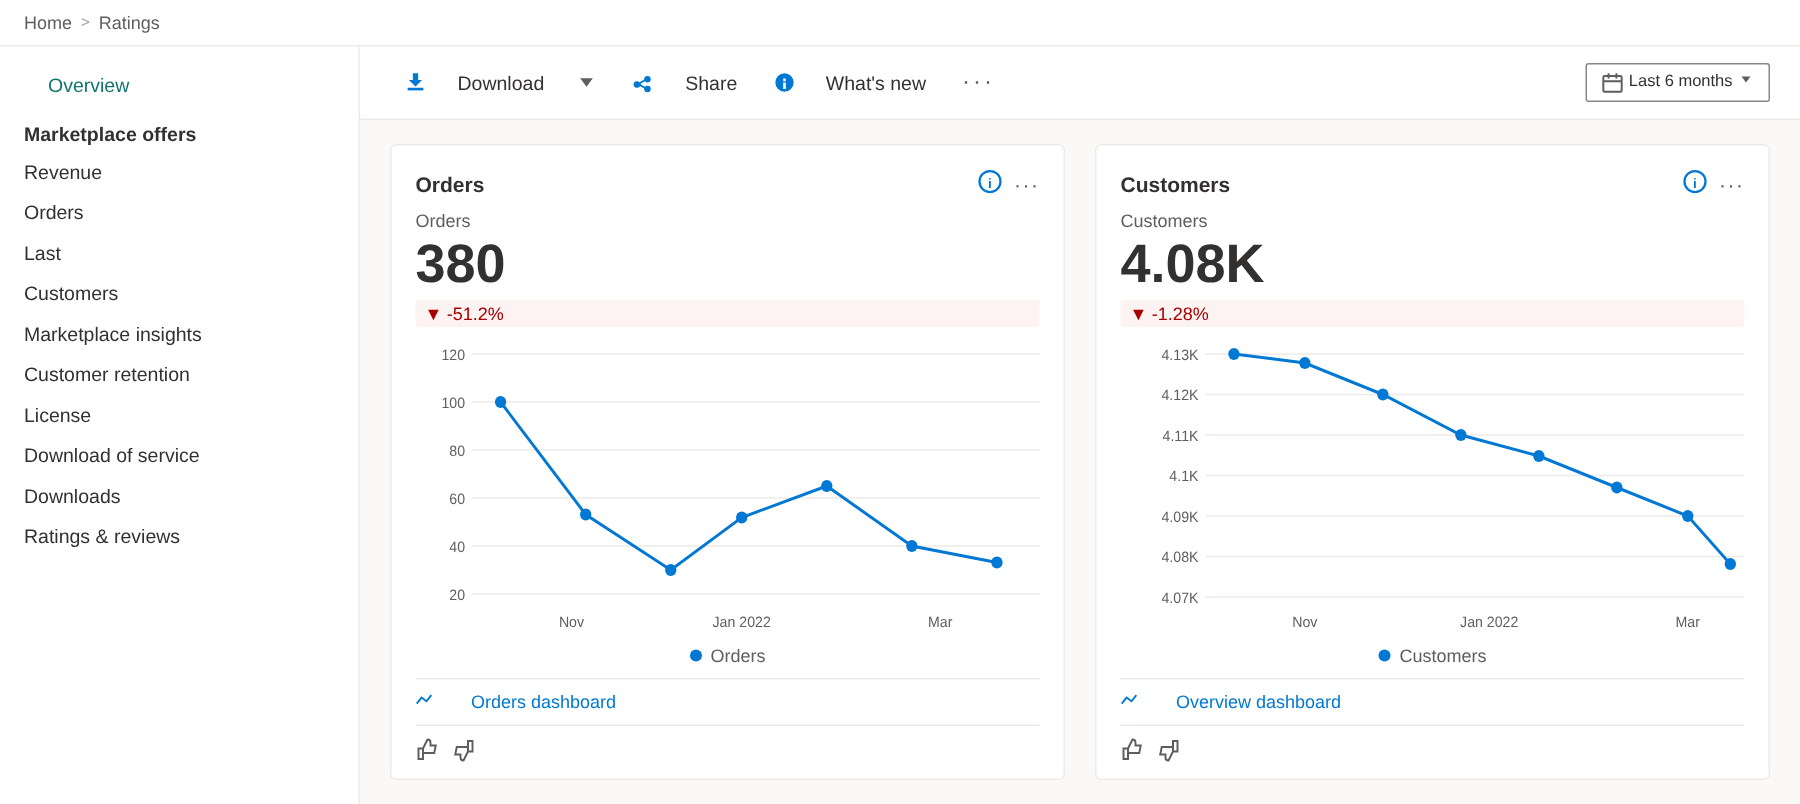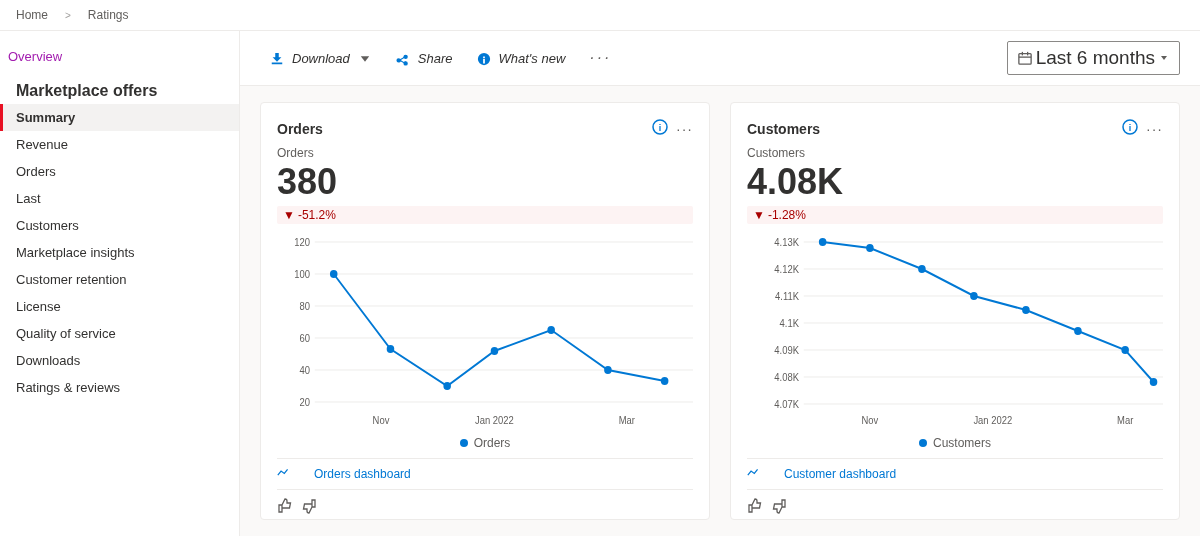--- a/index.html
+++ b/index.html
@@ -1,42 +1,42 @@
 <!DOCTYPE html>
 <html><head>
   <meta charset="utf-8">
   <style>
     * { box-sizing: border-box; margin: 0; padding: 0; }
     body { font-family: 'Segoe UI', Arial, sans-serif; font-size: 13px; color: #333; background: #fff; }
 
     .app-container { display: flex; flex-direction: column; height: 536px; overflow: hidden; }
 
     
-    .breadcrumb { padding: 8px 16px; font-size: 12px; color: #605e5c; border-bottom: 1px solid #edebe9; display: flex; align-items: center; gap: 17px; }
+    .breadcrumb { padding: 8px 16px; font-size: 12px; color: #605e5c; border-bottom: 1px solid #edebe9; display: flex; align-items: center; gap: 6px; }
     .breadcrumb a { color: #605e5c; text-decoration: none; }
     .breadcrumb .sep { color: #a19f9d; font-size: 10px; }
 
     
     .main-layout { display: flex; flex: 1; overflow: hidden; }
 
     
     .sidebar { width: 240px; border-right: 1px solid #edebe9; padding: 12px 0; overflow-y: auto; flex-shrink: 0; }
-    .sidebar-overview { padding: 6px 8px; font-size: 13px; color: #a21caf; cursor: pointer; }
-    .sidebar-section-label { padding: 12px 16px 4px; font-size: 16px; font-weight: 600; color: #323130; }
+    .sidebar-overview { padding: 6px 32px; font-size: 13px; color: #0f766e; cursor: pointer; }
+    .sidebar-section-label { padding: 12px 16px 4px; font-size: 13px; font-weight: 600; color: #323130; }
     .sidebar-item { padding: 6px 16px; font-size: 13px; color: #323130; cursor: pointer; display: flex; align-items: center; }
     .sidebar-item.active { background: #f3f2f1; font-weight: 600; border-left: 3px solid #e81123; padding-left: 13px; }
 
     
     .content { flex: 1; display: flex; flex-direction: column; overflow: hidden; }
 
     
     .toolbar { padding: 10px 20px; border-bottom: 1px solid #edebe9; display: flex; align-items: center; gap: 4px; }
-    .toolbar-btn { display: flex; align-items: flex-end; gap: 8px; padding: 5px 10px; border: none; background: none; cursor: pointer; font-size: 13px; color: #323130; border-radius: 2px; font-style: italic; }
+    .toolbar-btn { display: flex; align-items: flex-start; gap: 21px; padding: 5px 10px; border: none; background: none; cursor: pointer; font-size: 13px; color: #323130; border-radius: 2px; }
     .toolbar-btn svg { width: 14px; height: 14px; }
-    .date-filter { margin-left: auto; display: flex; align-items: center; gap: 4px; padding: 5px 10px; border: 1px solid #8a8886; border-radius: 2px; cursor: pointer; font-size: 19px; color: #323130; background: #fff; }
+    .date-filter { margin-left: auto; display: flex; align-items: flex-start; gap: 4px; padding: 5px 10px; border: 1px solid #8a8886; border-radius: 2px; cursor: pointer; font-size: 11px; color: #323130; background: #fff; }
 
     
     .cards-area { flex: 1; padding: 16px 20px; overflow-y: auto; display: flex; gap: 20px; background: #faf9f8; }
 
     
     .card { background: #fff; border: 1px solid #edebe9; border-radius: 4px; flex: 1; display: flex; flex-direction: column; padding: 16px; min-width: 0; }
     .card-header { display: flex; align-items: center; justify-content: space-between; margin-bottom: 8px; }
     .card-title { font-size: 14px; font-weight: 600; color: #323130; }
     .card-header-icons { display: flex; align-items: center; gap: 8px; }
     .card-icon-btn { background: none; border: none; cursor: pointer; color: #605e5c; font-size: 14px; }
@@ -70,29 +70,28 @@
     <span class="sep">&gt;</span>
     <span>Ratings</span>
   </div>
 
   <div class="main-layout">
 
     <nav class="sidebar">
       <div class="sidebar-overview">Overview</div>
       <div class="sidebar-section-label">Marketplace offers</div>
 
-      <div class="sidebar-item active">Summary</div>
       <div class="sidebar-item">Revenue</div>
       <div class="sidebar-item">Orders</div>
       <div class="sidebar-item">Last</div>
       <div class="sidebar-item">Customers</div>
       <div class="sidebar-item">Marketplace insights</div>
       <div class="sidebar-item">Customer retention</div>
       <div class="sidebar-item">License</div>
-      <div class="sidebar-item">Quality of service</div>
+      <div class="sidebar-item">Download of service</div>
       <div class="sidebar-item">Downloads</div>
       <div class="sidebar-item">Ratings &amp; reviews</div>
     </nav>
 
     <div class="content">
 
       <div class="toolbar">
         <button class="toolbar-btn">
           <svg viewBox="0 0 16 16" fill="#0078d4">
               <path d="M8 11L3 6h3V1h4v5h3L8 11z"></path>
@@ -268,21 +267,21 @@
             </svg>
           </div>
           <div class="chart-legend">
             <span class="legend-dot"></span>
             <span>Customers</span>
           </div>
           <div class="dashboard-link">
             <svg viewBox="0 0 16 16" width="13" height="13" fill="none">
                 <polyline points="1,10 5,5 9,8 13,3" stroke="#0078d4" stroke-width="1.5" fill="none"></polyline>
               </svg>
-            <span>Customer dashboard</span>
+            <span>Overview dashboard</span>
           </div>
           <div class="card-feedback">
             <button class="feedback-btn">
               <svg viewBox="0 0 16 16" width="16" height="16" fill="none" stroke="#605e5c" stroke-width="1.3">
                   <path d="M5 7V14H2V7H5zm0 0l3-6a2 2 0 0 1 2 2v2h3.5l-1 5H5"></path>
                 </svg>
             </button>
             <button class="feedback-btn">
               <svg viewBox="0 0 16 16" width="16" height="16" fill="none" stroke="#605e5c" stroke-width="1.3">
                   <path d="M11 9V2H14V9H11zm0 0l-3 6a2 2 0 0 1-2-2v-2H2.5l1-5H11"></path>

